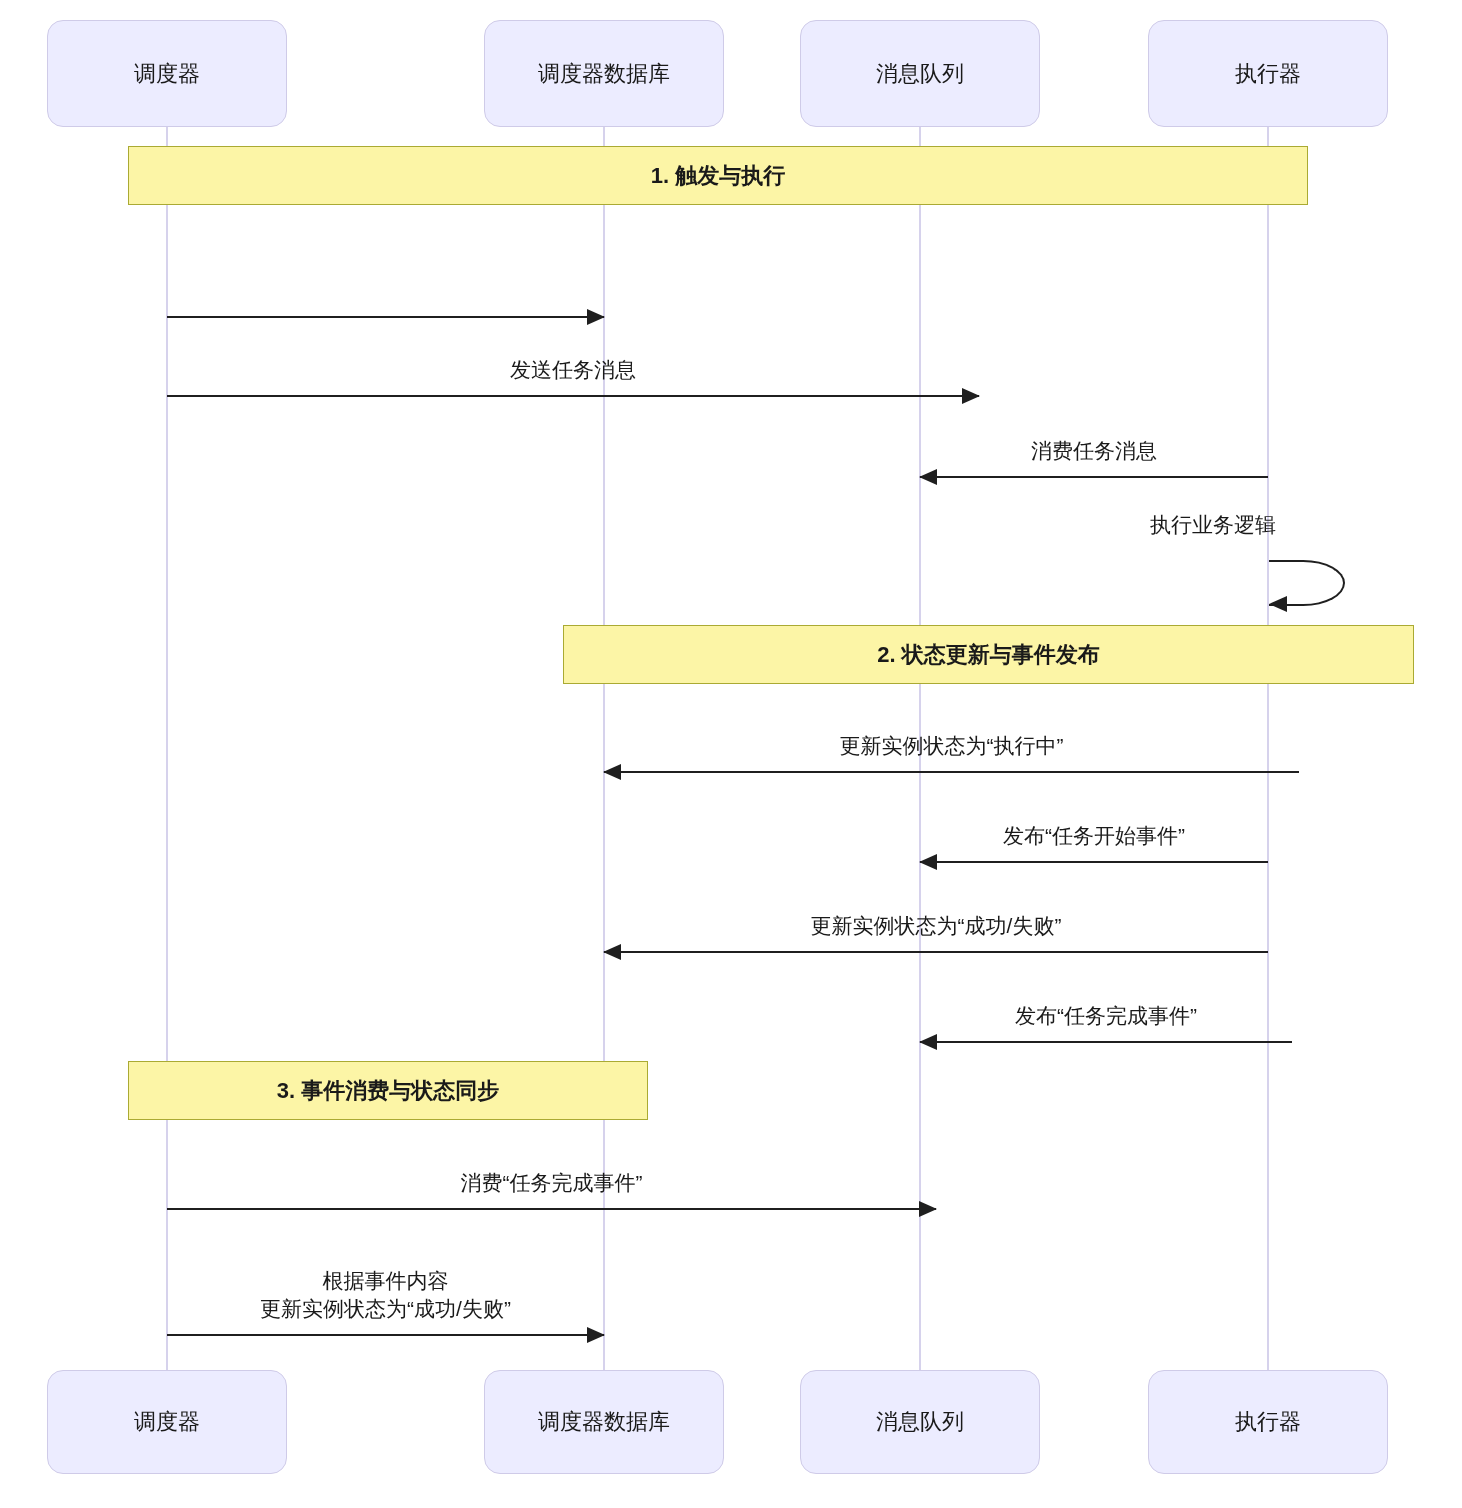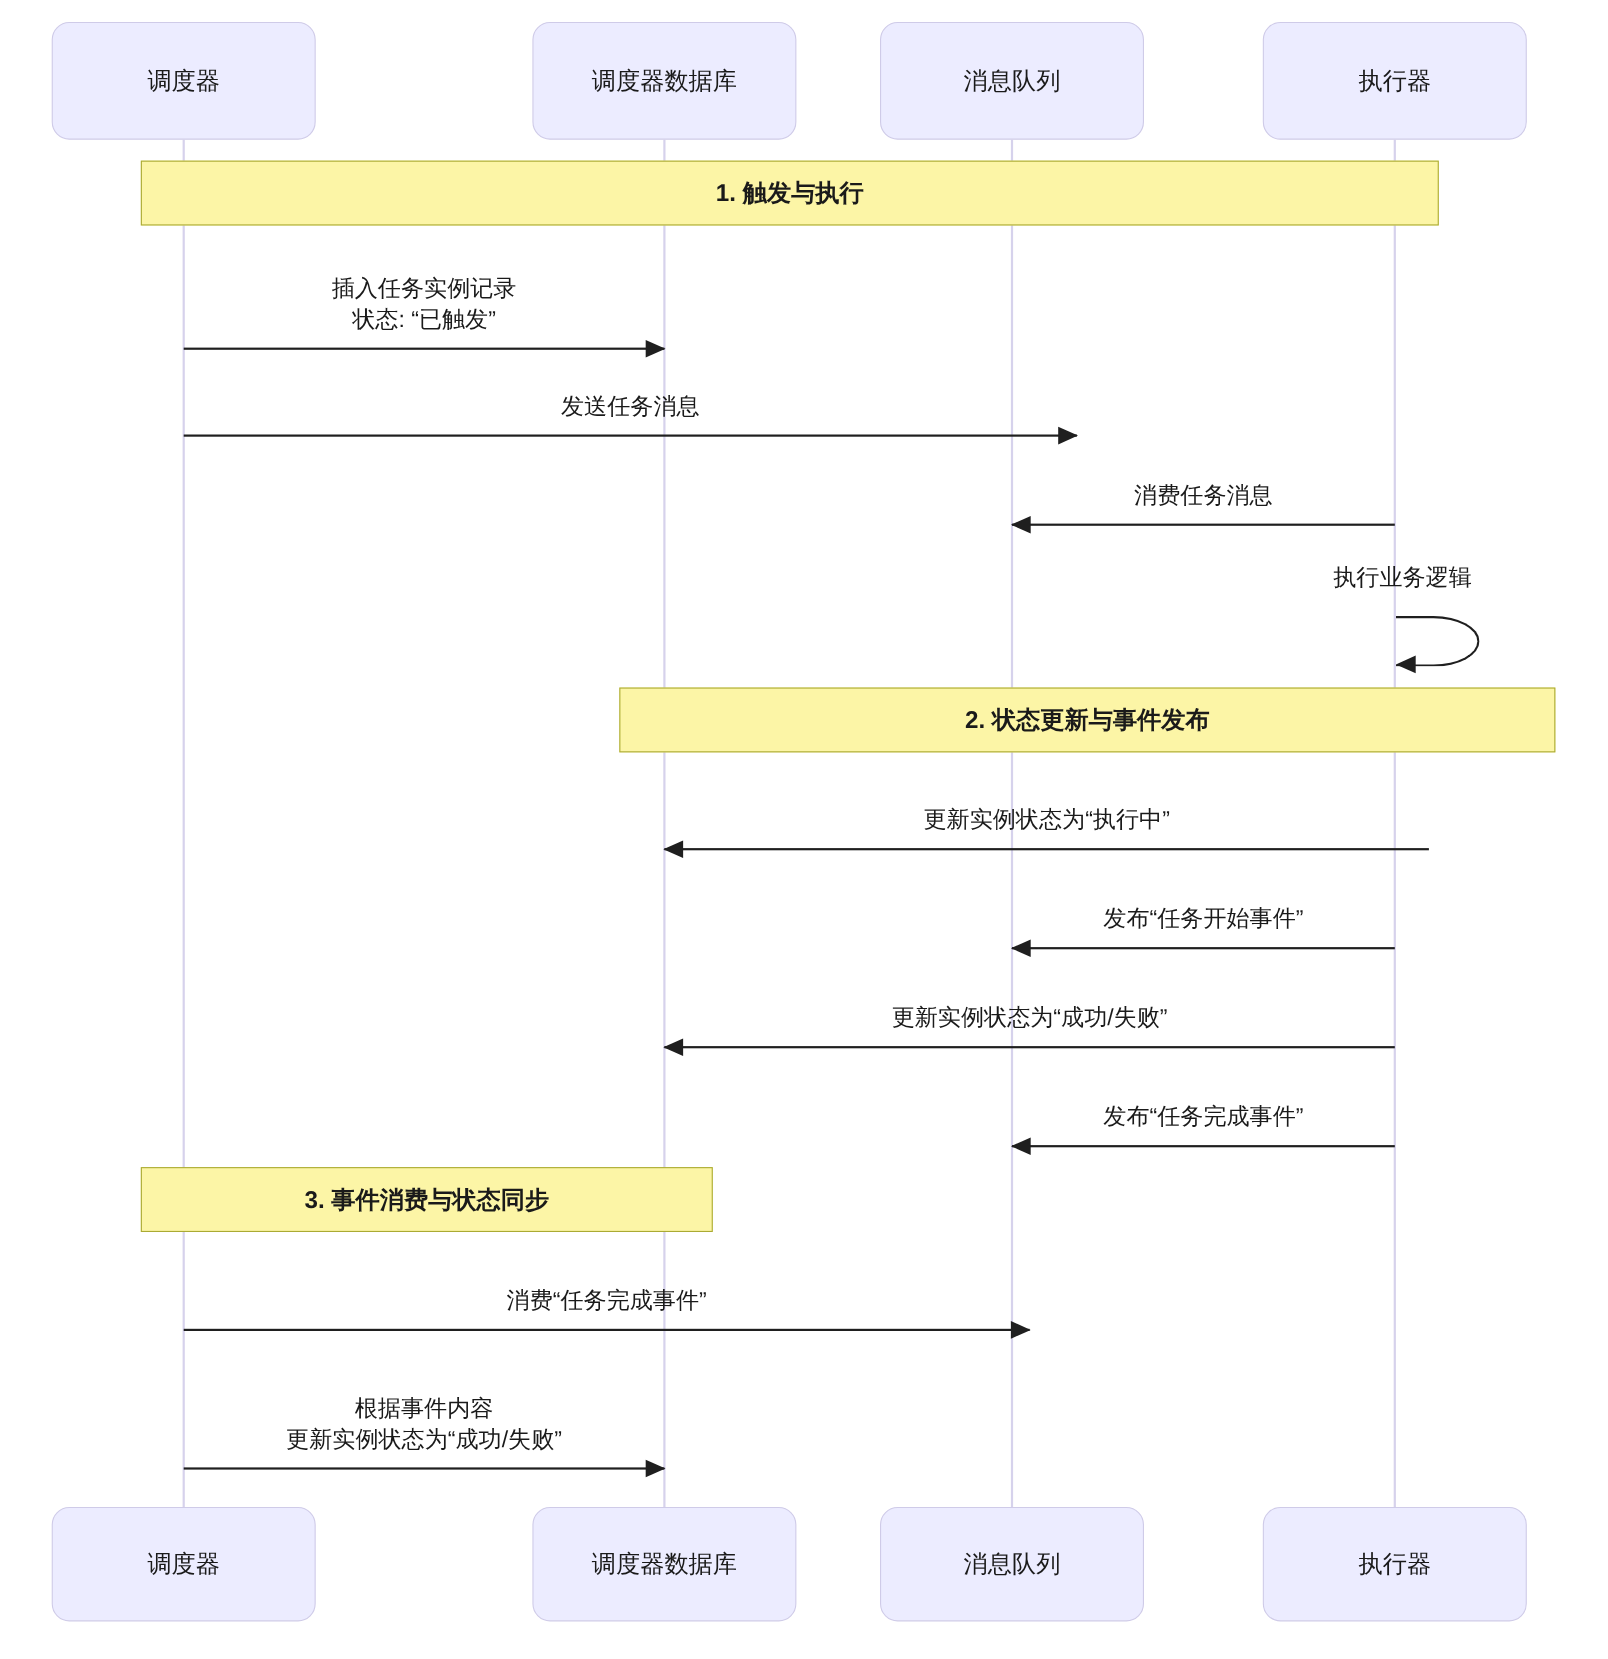--- a/index.html
+++ b/index.html
@@ -21,21 +21,21 @@
 
   .msg{position:absolute;height:70px;}
   .msg.two-line{height:100px;}
   .msg-label{position:absolute;left:-60px;right:-60px;bottom:14px;text-align:center;
              font-size:21px;line-height:1.3;white-space:pre-line;}
   .msg-line{position:absolute;left:0;right:0;bottom:0;height:2px;background:var(--arrow,#1f1f1f);}
   .ah{position:absolute;bottom:-7px;width:0;height:0;border-top:8px solid transparent;border-bottom:8px solid transparent;}
   .ah.right{right:-1px;border-left:18px solid var(--arrow,#1f1f1f);}
   .ah.left{left:-1px;border-right:18px solid var(--arrow,#1f1f1f);}
 
-  .loop-label{position:absolute;left:1150px;top:511px;width:250px;text-align:center;
+  .loop-label{position:absolute;left:1150px;top:511px;width:250px;
               font-size:21px;}
   .loop-curve{position:absolute;left:1269px;top:560px;width:76px;height:46px;box-sizing:border-box;
               border:2.5px solid var(--arrow,#1f1f1f);border-left:none;
               border-radius:0 55% 55% 0 / 0 50% 50% 0;}
   .loop-ah{position:absolute;left:1269px;top:596px;width:0;height:0;
            border-top:8px solid transparent;border-bottom:8px solid transparent;
            border-right:18px solid var(--arrow,#1f1f1f);}
 </style>
 </head>
 <body>
@@ -64,22 +64,20 @@
       <span>1. 触发与执行</span>
     </div>
   <div class="band" style="left:563px;top:625px;width:851px;">
       <span>2. 状态更新与事件发布</span>
     </div>
   <div class="band" style="left:128px;top:1061px;width:520px;">
       <span>3. 事件消费与状态同步</span>
     </div>
 
   <div class="msg two-line" style="left:167px;width:437px;top:218px;">
-    <div class="msg-label">插入任务实例记录
-状态: “已触发”</div>
     <div class="msg-line">
         <div class="ah right"></div>
       </div>
   </div>
 
   <div class="msg" style="left:167px;width:812px;top:327px;">
     <div class="msg-label">发送任务消息</div>
     <div class="msg-line">
         <div class="ah right"></div>
       </div>
@@ -110,21 +108,21 @@
       </div>
   </div>
 
   <div class="msg" style="left:604px;width:664px;top:883px;">
     <div class="msg-label">更新实例状态为“成功/失败”</div>
     <div class="msg-line">
         <div class="ah left"></div>
       </div>
   </div>
 
-  <div class="msg" style="left:920px;width:348px;top:973px;">
+  <div class="msg" style="left:920px;width:348px;top:973px;padding-left:24px;">
     <div class="msg-label">发布“任务完成事件”</div>
     <div class="msg-line">
         <div class="ah left"></div>
       </div>
   </div>
 
   <div class="msg" style="left:167px;width:769px;top:1140px;">
     <div class="msg-label">消费“任务完成事件”</div>
     <div class="msg-line">
         <div class="ah right"></div>

